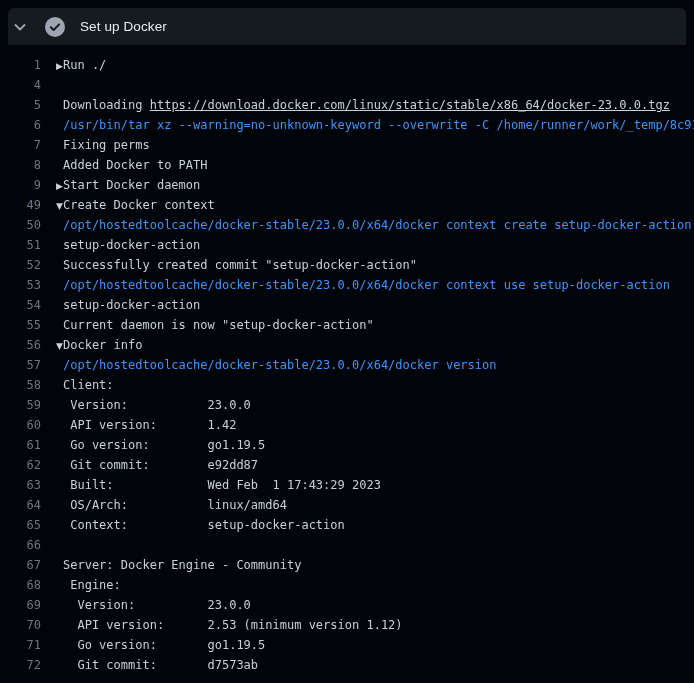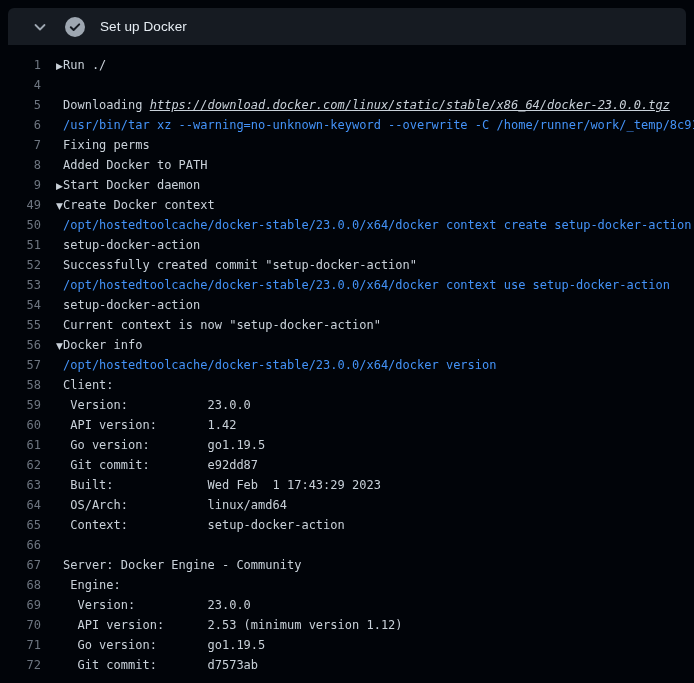--- a/index.html
+++ b/index.html
@@ -18,21 +18,21 @@
     font-family:"Liberation Sans",sans-serif;
   }
   
   .step-header{
     margin:8px 8px 0 8px;
     height:37px;
     background:var(--header-bg);
     border-radius:6px 6px 0 0;
     display:flex;
     align-items:center;
-    padding:0 24px;
+    padding:0 4px;
     cursor:pointer;
   }
   .chev{width:16px;height:16px;flex:none;display:block;}
   .status{width:20px;height:20px;flex:none;margin-left:17px;display:block;}
   .step-title{
     margin-left:15px;
     color:var(--title-fg);
     font-size:13.5px;
     font-weight:500;
     letter-spacing:.1px;
@@ -61,21 +61,21 @@
   .content.group{margin-left:9px;cursor:pointer;}
   .arr{
     display:inline-block;
     width:13px;
     font-family:"DejaVu Sans",sans-serif;
     font-size:9px;
     color:var(--log-fg);
     vertical-align:0.5px;
   }
   .cmd{color:var(--cmd-blue);}
-  .loglink{color:var(--log-fg);text-decoration:underline;cursor:pointer;font-style:italic;}
+  .loglink{color:var(--log-fg);text-decoration:underline;cursor:pointer;}
 </style>
 </head>
 <body>
 
 <div class="step-header">
   <svg class="chev" viewBox="0 0 16 16">
     <path d="M3.5 6 8 10.5 12.5 6" fill="none" stroke="#9ea7b1" stroke-width="1.8" stroke-linecap="round" stroke-linejoin="round"></path>
   </svg>
   <svg class="status" viewBox="0 0 20 20">
     <circle cx="10" cy="10" r="10" fill="#9ea7b1"></circle>
@@ -91,21 +91,21 @@
     <div class="row"><a class="num">6</a><div class="content cmd">/usr/bin/tar xz --warning=no-unknown-keyword --overwrite -C /home/runner/work/_temp/8c91</div></div>
     <div class="row"><a class="num">7</a><div class="content">Fixing perms</div></div>
     <div class="row"><a class="num">8</a><div class="content">Added Docker to PATH</div></div>
     <div class="row"><a class="num">9</a><div class="content group"><span class="arr">▶</span><span>Start Docker daemon</span></div></div>
     <div class="row"><a class="num">49</a><div class="content group"><span class="arr">▼</span><span>Create Docker context</span></div></div>
     <div class="row"><a class="num">50</a><div class="content cmd">/opt/hostedtoolcache/docker-stable/23.0.0/x64/docker context create setup-docker-action</div></div>
     <div class="row"><a class="num">51</a><div class="content">setup-docker-action</div></div>
     <div class="row"><a class="num">52</a><div class="content">Successfully created commit "setup-docker-action"</div></div>
     <div class="row"><a class="num">53</a><div class="content cmd">/opt/hostedtoolcache/docker-stable/23.0.0/x64/docker context use setup-docker-action</div></div>
     <div class="row"><a class="num">54</a><div class="content">setup-docker-action</div></div>
-    <div class="row"><a class="num">55</a><div class="content">Current context is now "setup-docker-action"</div></div>
+    <div class="row"><a class="num">55</a><div class="content">Current daemon is now "setup-docker-action"</div></div>
     <div class="row"><a class="num">56</a><div class="content group"><span class="arr">▼</span><span>Docker info</span></div></div>
     <div class="row"><a class="num">57</a><div class="content cmd">/opt/hostedtoolcache/docker-stable/23.0.0/x64/docker version</div></div>
     <div class="row"><a class="num">58</a><div class="content">Client:</div></div>
     <div class="row"><a class="num">59</a><div class="content"> Version:           23.0.0</div></div>
     <div class="row"><a class="num">60</a><div class="content"> API version:       1.42</div></div>
     <div class="row"><a class="num">61</a><div class="content"> Go version:        go1.19.5</div></div>
     <div class="row"><a class="num">62</a><div class="content"> Git commit:        e92dd87</div></div>
     <div class="row"><a class="num">63</a><div class="content"> Built:             Wed Feb  1 17:43:29 2023</div></div>
     <div class="row"><a class="num">64</a><div class="content"> OS/Arch:           linux/amd64</div></div>
     <div class="row"><a class="num">65</a><div class="content"> Context:           setup-docker-action</div></div>

